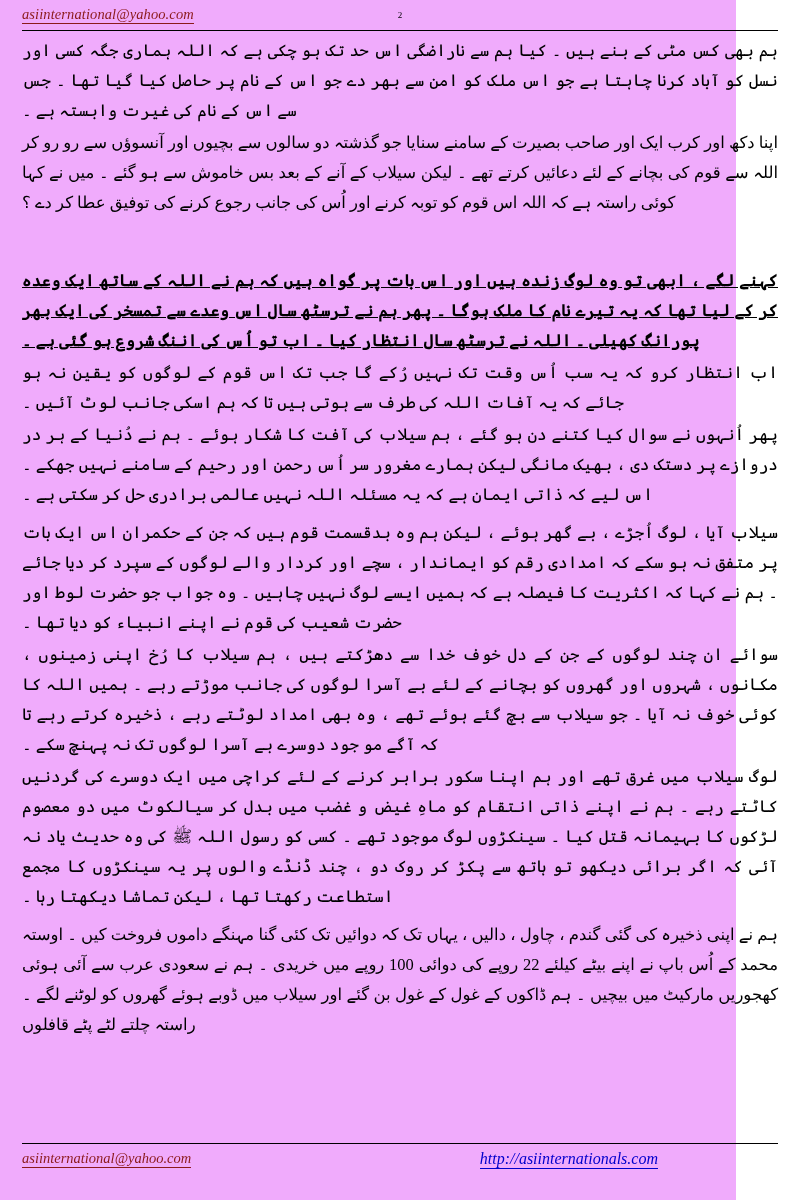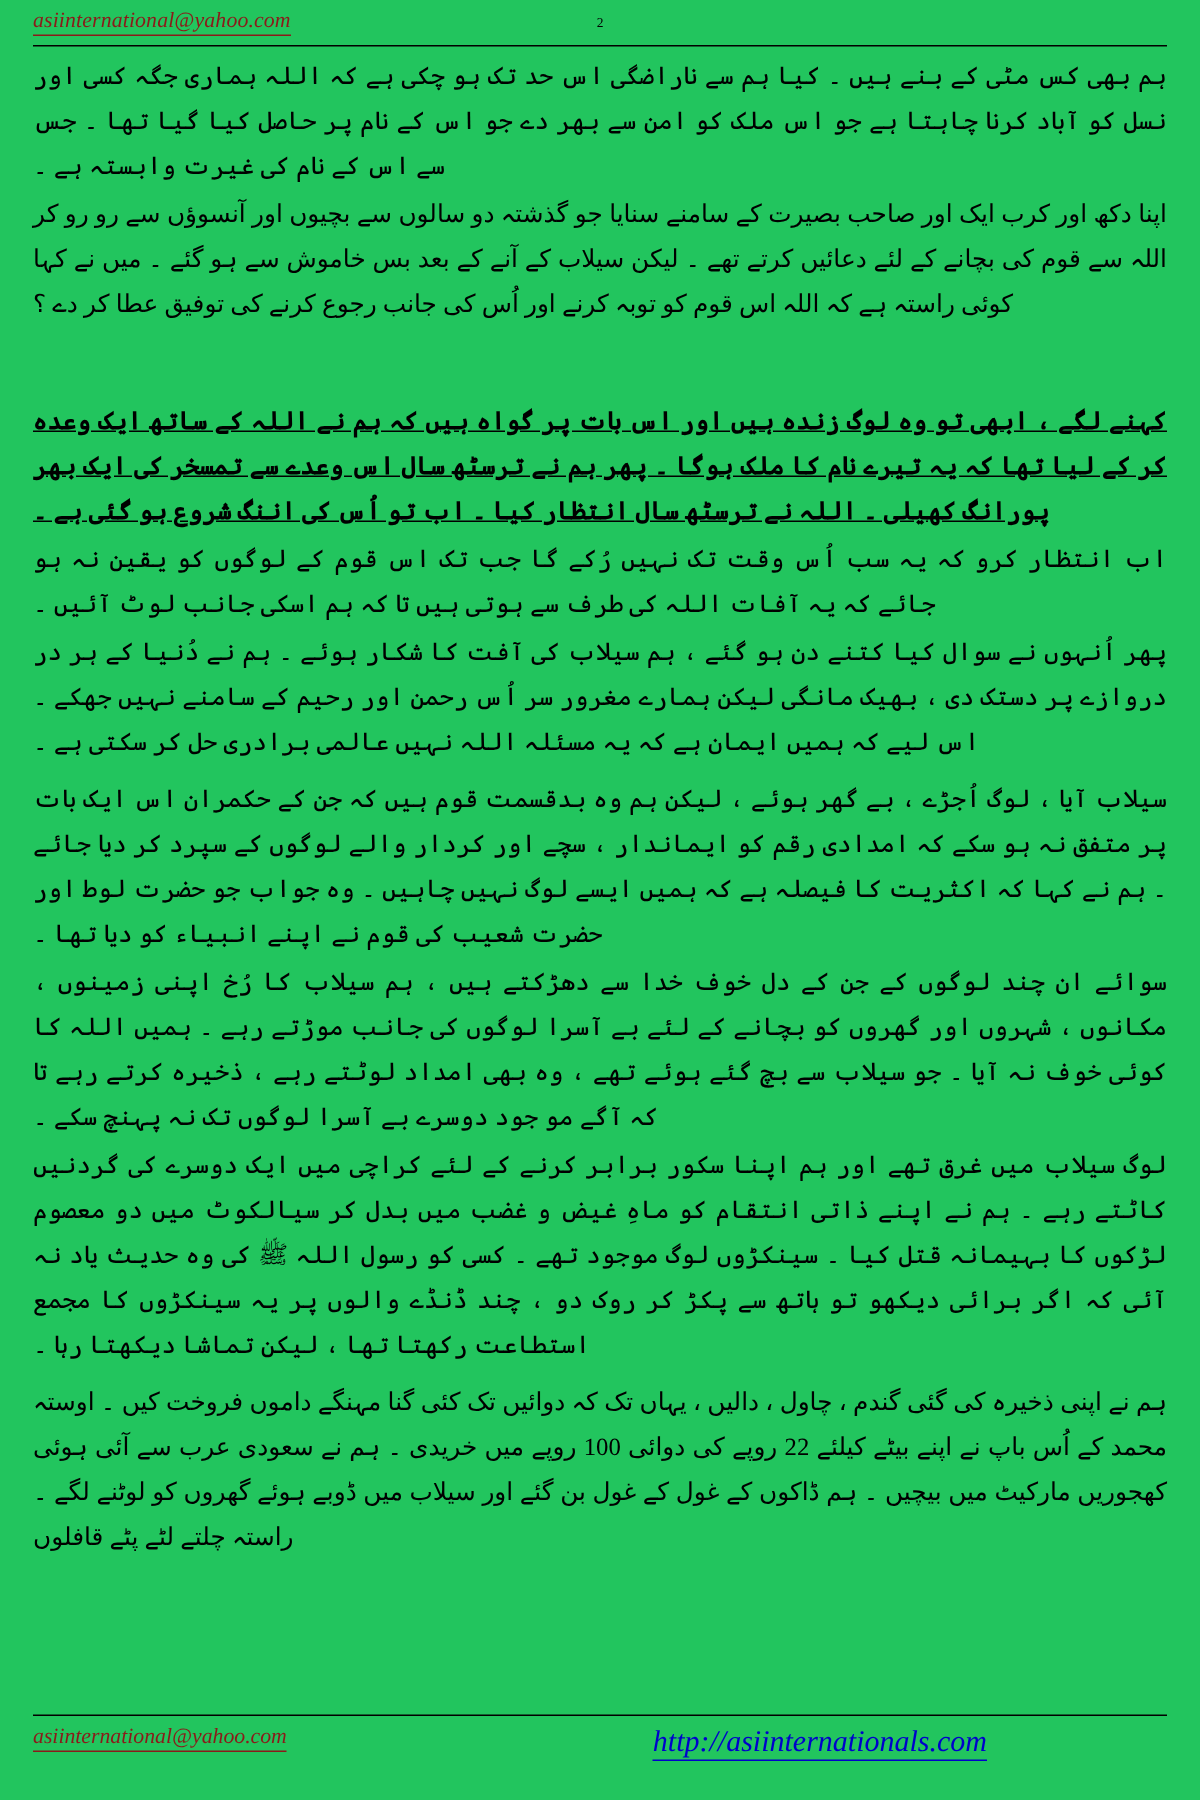--- a/index.html
+++ b/index.html
@@ -9,24 +9,24 @@
   body {
     width: 800px;
     height: 1200px;
     background: #ffffff;
     font-family: "Liberation Serif", serif;
     position: relative;
     overflow: hidden;
   }
   .page {
     position: relative;
-    width: 800px;
+    width: 736px;
     height: 1200px;
     box-sizing: border-box;
-    background: #22c55e;
+    background: #f0abfc;
   }
   .header-email {
     position: absolute;
     top: 6px;
     left: 22px;
     font-family: "Liberation Serif", serif;
     font-size: 14.5px;
     font-style: italic;
     color: #8b1a1a;
     letter-spacing: 0.1px;
@@ -72,21 +72,21 @@
   .footer-email {
     font-family: "Liberation Serif", serif;
     font-size: 14.5px;
     font-style: italic;
     color: #8b1a1a;
     border-bottom: 1px solid #8b1a1a;
     line-height: 1.15;
   }
   .footer-url {
     font-family: "Liberation Serif", serif;
-    font-size: 20px;
+    font-size: 16px;
     font-style: italic;
     color: #0000cc;
     border-bottom: 1px solid #0000cc;
     line-height: 1.15;
     margin-right: 120px;
   }
   .body-area {
     position: absolute;
     top: 36px;
     left: 22px;
@@ -123,21 +123,21 @@
 
   <div class="header-email">asiinternational@yahoo.com</div>
   <div class="page-number">2</div>
   <div class="rule-top"></div>
 
   <div class="body-area">
     <p class="para">ہم بھی کس مٹی کے بنے ہیں ۔ کیا ہم سے ناراضگی اس حد تک ہو چکی ہے کہ اللہ ہماری جگہ کسی اور نسل کو آباد کرنا چاہتا ہے جو اس ملک کو امن سے بھر دے جو اس کے نام پر حاصل کیا گیا تھا ۔ جس سے اس کے نام کی غیرت وابستہ ہے ۔</p>
     <p class="para">اپنا دکھ اور کرب ایک اور صاحب بصیرت کے سامنے سنایا جو گذشتہ دو سالوں سے بچیوں اور آنسوؤں سے رو رو کر اللہ سے قوم کی بچانے کے لئے دعائیں کرتے تھے ۔ لیکن سیلاب کے آنے کے بعد بس خاموش سے ہو گئے ۔ میں نے کہا کوئی راستہ ہے کہ اللہ اس قوم کو توبہ کرنے اور اُس کی جانب رجوع کرنے کی توفیق عطا کر دے ؟</p>
     <p class="para bold-underline">کہنے لگے ، ابھی تو وہ لوگ زندہ ہیں اور اس بات پر گواہ ہیں کہ ہم نے اللہ کے ساتھ ایک وعدہ کر کے لیا تھا کہ یہ تیرے نام کا ملک ہوگا ۔ پھر ہم نے ترسٹھ سال اس وعدے سے تمسخر کی ایک بھر پورانگ کھیلی ۔ اللہ نے ترسٹھ سال انتظار کیا ۔ اب تو اُس کی اننگ شروع ہو گئی ہے ۔</p>
     <p class="para">اب انتظار کرو کہ یہ سب اُس وقت تک نہیں رُکے گا جب تک اس قوم کے لوگوں کو یقین نہ ہو جائے کہ یہ آفات اللہ کی طرف سے ہوتی ہیں تا کہ ہم اسکی جانب لوٹ آئیں ۔</p>
-    <p class="para">پھر اُنہوں نے سوال کیا کتنے دن ہو گئے ، ہم سیلاب کی آفت کا شکار ہوئے ۔ ہم نے دُنیا کے ہر در دروازے پر دستک دی ، بھیک مانگی لیکن ہمارے مغرور سر اُس رحمن اور رحیم کے سامنے نہیں جھکے ۔ اس لیے کہ ہمیں ایمان ہے کہ یہ مسئلہ اللہ نہیں عالمی برادری حل کر سکتی ہے ۔</p>
+    <p class="para">پھر اُنہوں نے سوال کیا کتنے دن ہو گئے ، ہم سیلاب کی آفت کا شکار ہوئے ۔ ہم نے دُنیا کے ہر در دروازے پر دستک دی ، بھیک مانگی لیکن ہمارے مغرور سر اُس رحمن اور رحیم کے سامنے نہیں جھکے ۔ اس لیے کہ ذاتی ایمان ہے کہ یہ مسئلہ اللہ نہیں عالمی برادری حل کر سکتی ہے ۔</p>
     <div class="small-gap"></div>
     <p class="para">سیلاب آیا ، لوگ اُجڑے ، بے گھر ہوئے ، لیکن ہم وہ بدقسمت قوم ہیں کہ جن کے حکمران اس ایک بات پر متفق نہ ہو سکے کہ امدادی رقم کو ایماندار ، سچے اور کردار والے لوگوں کے سپرد کر دیا جائے ۔ ہم نے کہا کہ اکثریت کا فیصلہ ہے کہ ہمیں ایسے لوگ نہیں چاہیں ۔ وہ جواب جو حضرت لوط اور حضرت شعیب کی قوم نے اپنے انبیاء کو دیا تھا ۔</p>
     <p class="para">سوائے ان چند لوگوں کے جن کے دل خوف خدا سے دھڑکتے ہیں ، ہم سیلاب کا رُخ اپنی زمینوں ، مکانوں ، شہروں اور گھروں کو بچانے کے لئے بے آسرا لوگوں کی جانب موڑتے رہے ۔ ہمیں اللہ کا کوئی خوف نہ آیا ۔ جو سیلاب سے بچ گئے ہوئے تھے ، وہ بھی امداد لوٹتے رہے ، ذخیرہ کرتے رہے تا کہ آگے مو جود دوسرے بے آسرا لوگوں تک نہ پہنچ سکے ۔</p>
     <p class="para">لوگ سیلاب میں غرق تھے اور ہم اپنا سکور برابر کرنے کے لئے کراچی میں ایک دوسرے کی گردنیں کاٹتے رہے ۔ ہم نے اپنے ذاتی انتقام کو ماہِ غیض و غضب میں بدل کر سیالکوٹ میں دو معصوم لڑکوں کا بہیمانہ قتل کیا ۔ سینکڑوں لوگ موجود تھے ۔ کسی کو رسول اللہ ﷺ کی وہ حدیث یاد نہ آئی کہ اگر برائی دیکھو تو ہاتھ سے پکڑ کر روک دو ، چند ڈنڈے والوں پر یہ سینکڑوں کا مجمع استطاعت رکھتا تھا ، لیکن تماشا دیکھتا رہا ۔</p>
     <div class="small-gap"></div>
     <p class="para">ہم نے اپنی ذخیرہ کی گئی گندم ، چاول ، دالیں ، یہاں تک کہ دوائیں تک کئی گنا مہنگے داموں فروخت کیں ۔ اوستہ محمد کے اُس باپ نے اپنے بیٹے کیلئے 22 روپے کی دوائی 100 روپے میں خریدی ۔ ہم نے سعودی عرب سے آئی ہوئی کھجوریں مارکیٹ میں بیچیں ۔ ہم ڈاکوں کے غول کے غول بن گئے اور سیلاب میں ڈوبے ہوئے گھروں کو لوٹنے لگے ۔ راستہ چلتے لٹے پٹے قافلوں</p>
   </div>
 
   <div class="rule-bottom"></div>
   <div class="footer">

